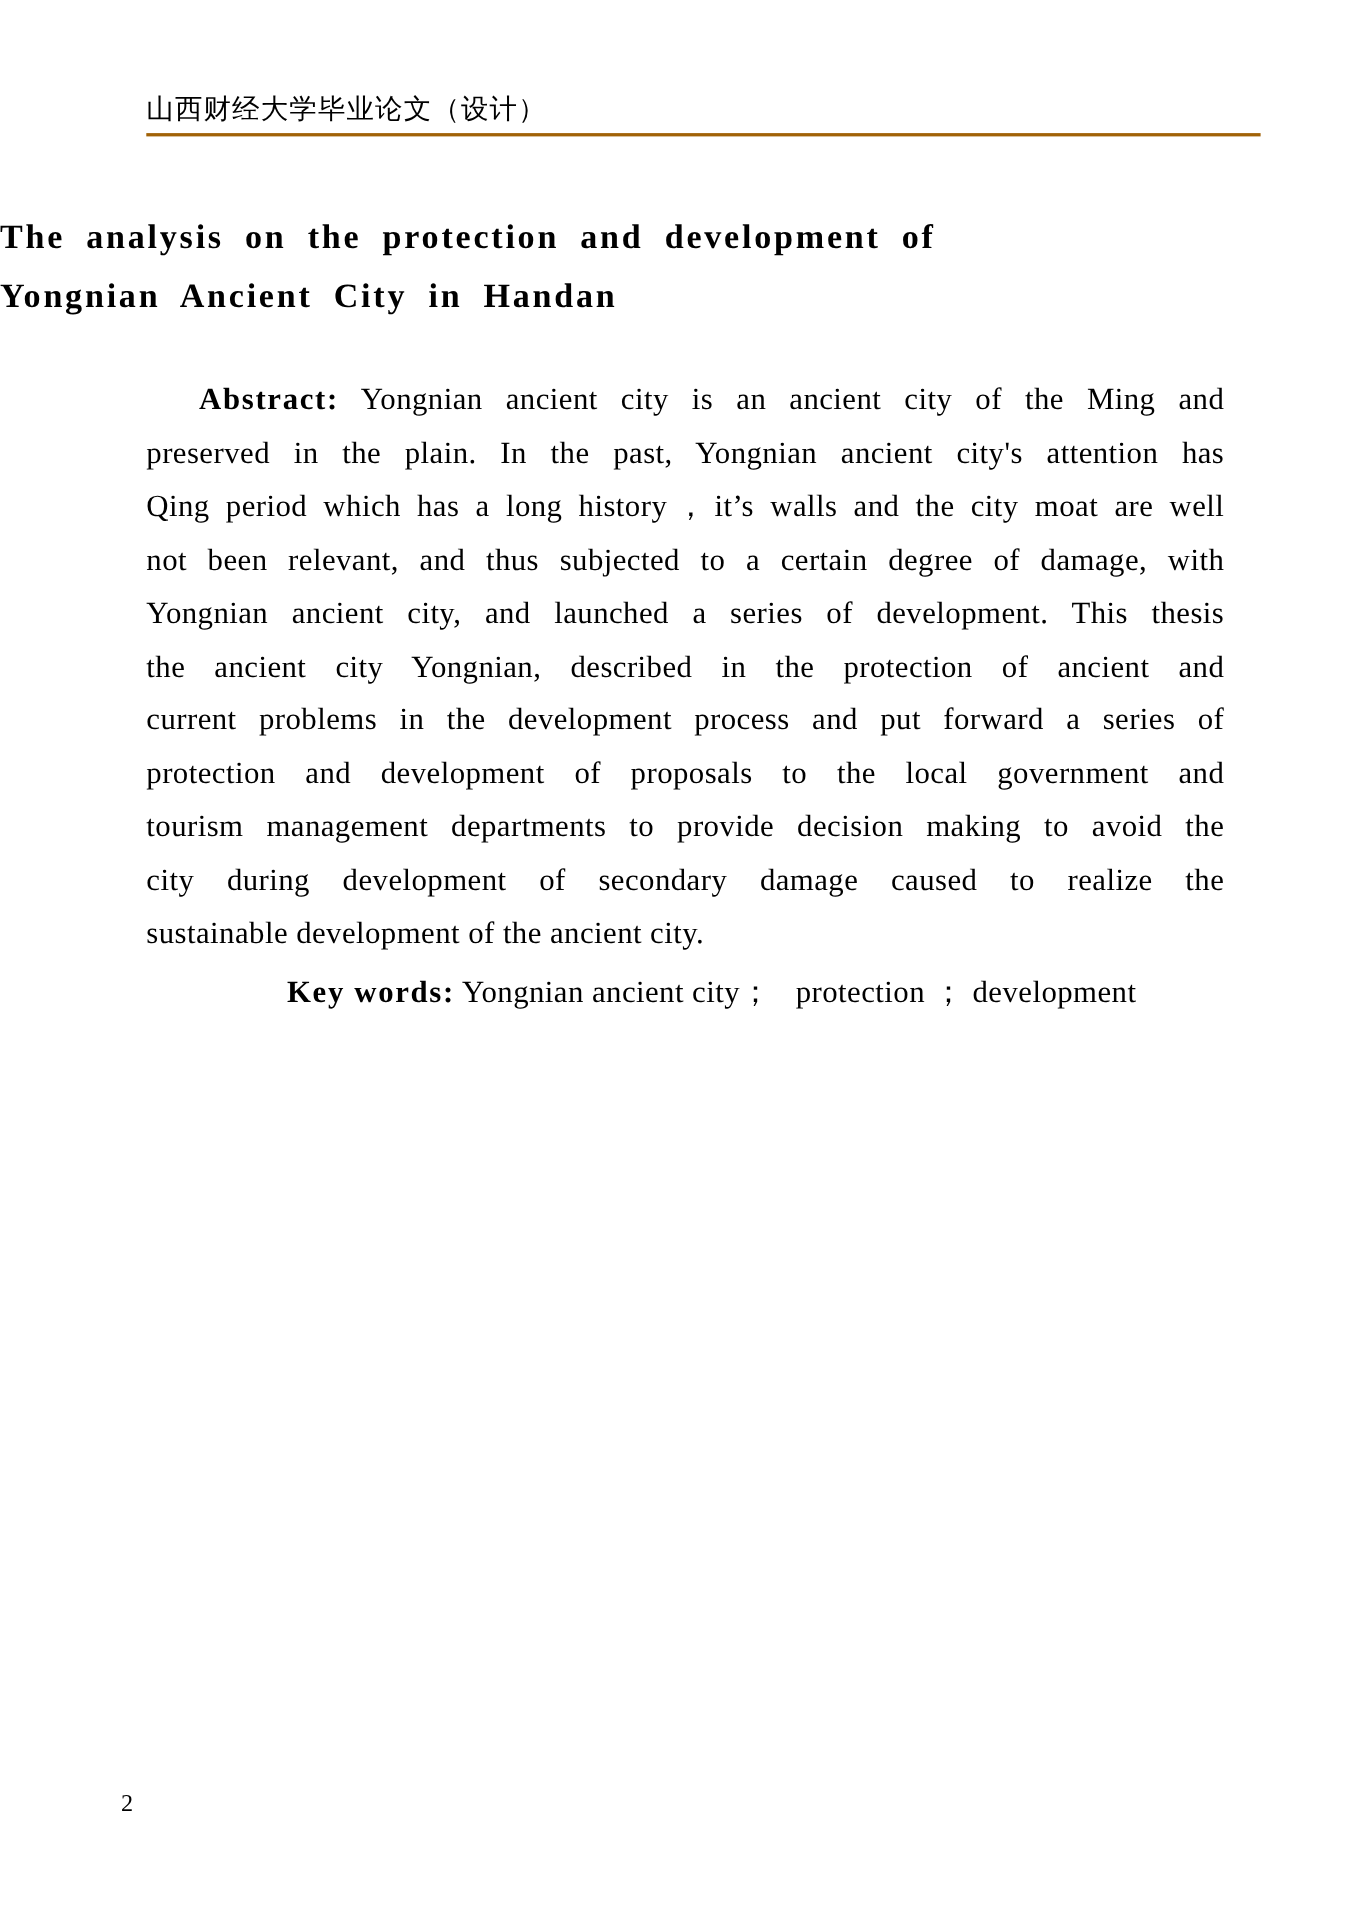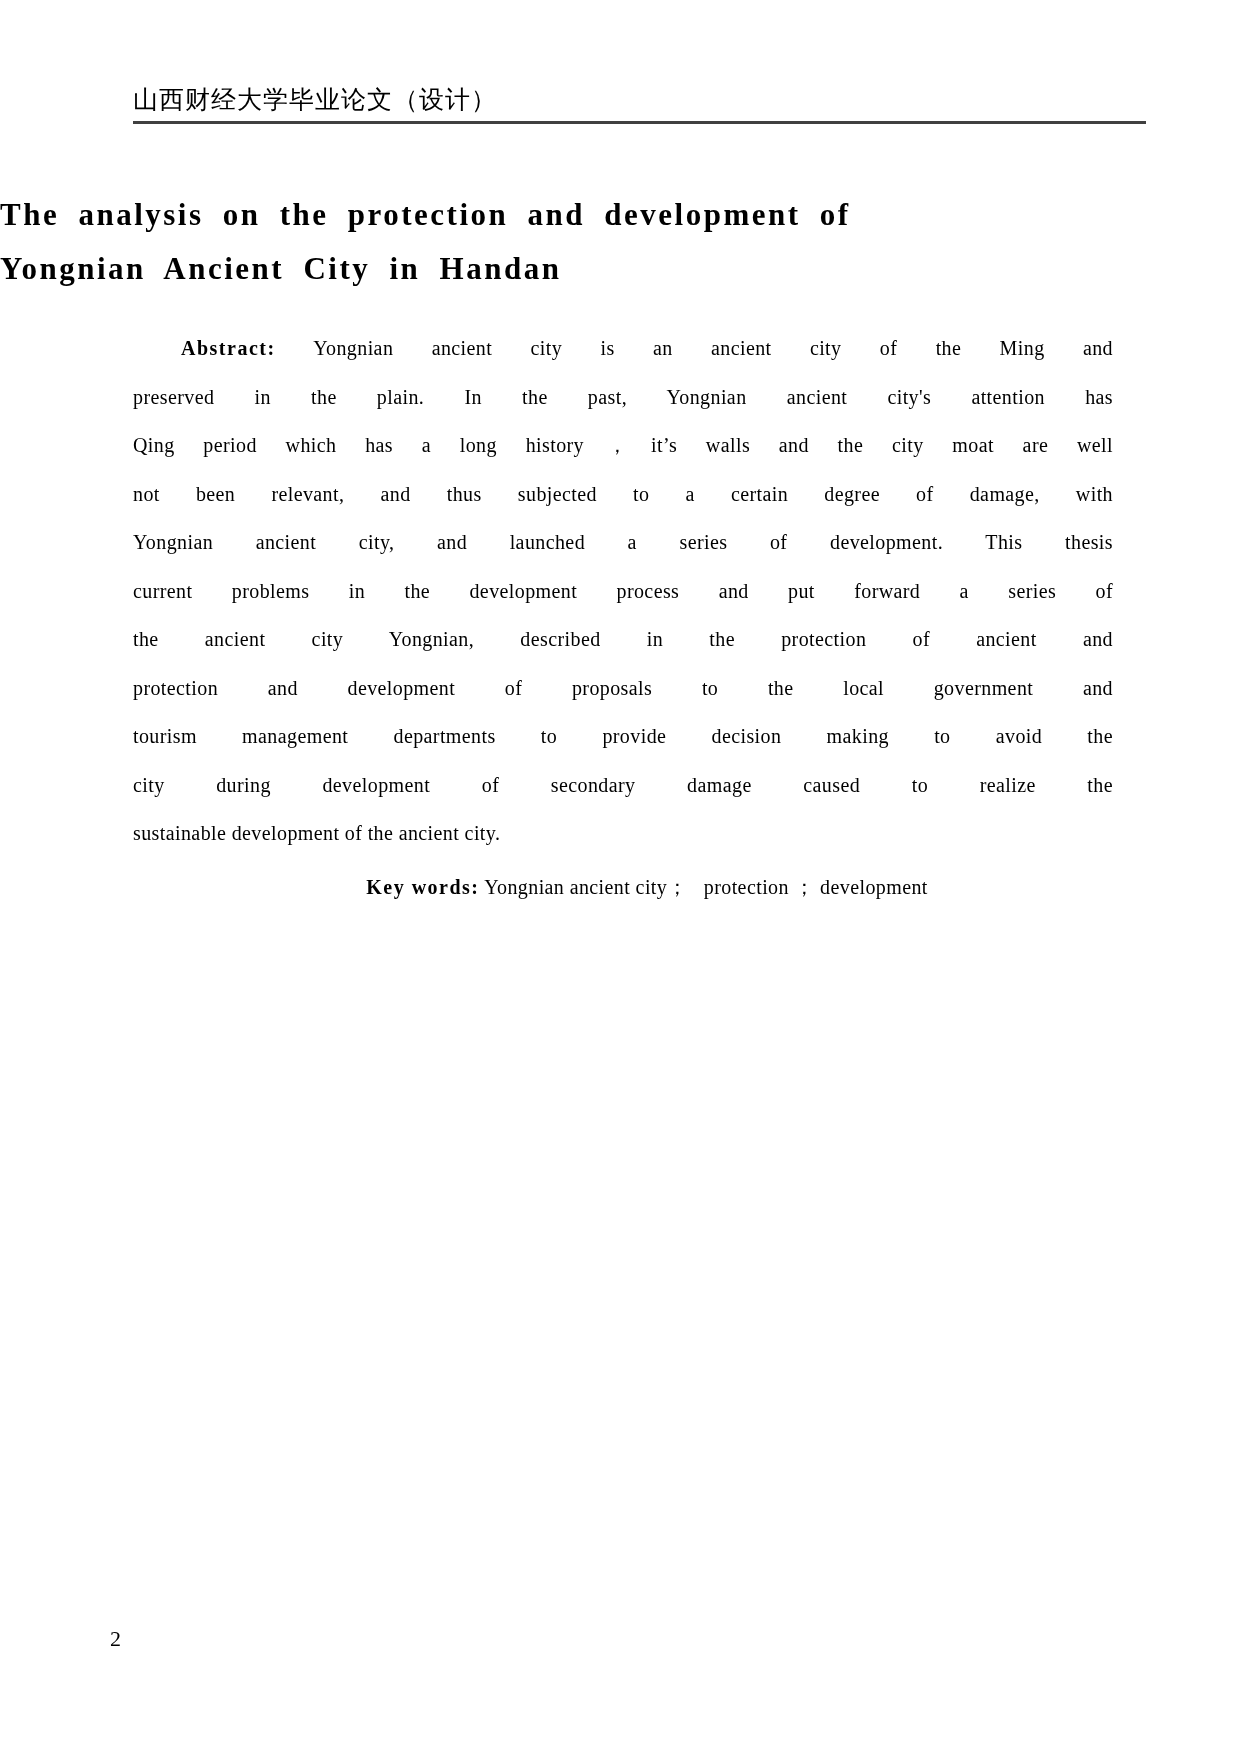--- a/index.html
+++ b/index.html
@@ -17,21 +17,21 @@
     color: #000000;
   }
 
   
   .running-head {
     position: absolute;
     top: 84px;
     left: 133px;
     width: 1013px;
     padding-bottom: 7px;
-    border-bottom: 3px solid #404040;
+    border-bottom: 3px solid #a16207;
     font-family: "Liberation Sans", "DejaVu Sans", sans-serif;
     font-size: 25px;
     line-height: 30px;
     letter-spacing: 1px;
     color: #000000;
   }
 
   
   .doc-title {
     position: absolute;
@@ -42,24 +42,24 @@
     font-weight: bold;
     font-size: 31px;
     line-height: 54px;
     letter-spacing: 2.5px;
     word-spacing: 9px;
   }
 
   
   .abstract {
     position: absolute;
-    top: 324px;
+    top: 340px;
     left: 133px;
     width: 980px;
-    font-size: 20px;
+    font-size: 28px;
     line-height: 48.5px;
     letter-spacing: 0.4px;
   }
   .aline {
     text-align: justify;
     text-align-last: justify;
   }
   .aline.first {
     padding-left: 48px;
   }
@@ -104,22 +104,22 @@
   </div>
 
   <div class="abstract">
     <div class="aline first">
       <span class="blabel">Abstract:</span><span> Yongnian ancient city is an ancient city of the Ming and</span>
     </div>
     <div class="aline">preserved in the plain. In the past, Yongnian ancient city's attention has</div>
     <div class="aline">Qing period which has a long history，it’s walls and the city moat are well</div>
     <div class="aline">not been relevant, and thus subjected to a certain degree of damage, with</div>
     <div class="aline">Yongnian ancient city, and launched a series of development. This thesis</div>
+    <div class="aline">the ancient city Yongnian, described in the protection of ancient and</div>
     <div class="aline">current problems in the development process and put forward a series of</div>
-    <div class="aline">the ancient city Yongnian, described in the protection of ancient and</div>
     <div class="aline">protection and development of proposals to the local government and</div>
     <div class="aline">tourism management departments to provide decision making to avoid the</div>
     <div class="aline">city during development of secondary damage caused to realize the</div>
     <div class="aline last">sustainable development of the ancient city.</div>
 
     <div class="keywords">
       <span class="blabel">Key words:</span><span class="kw-text"> Yongnian ancient city；   protection ； development</span>
     </div>
   </div>
 

